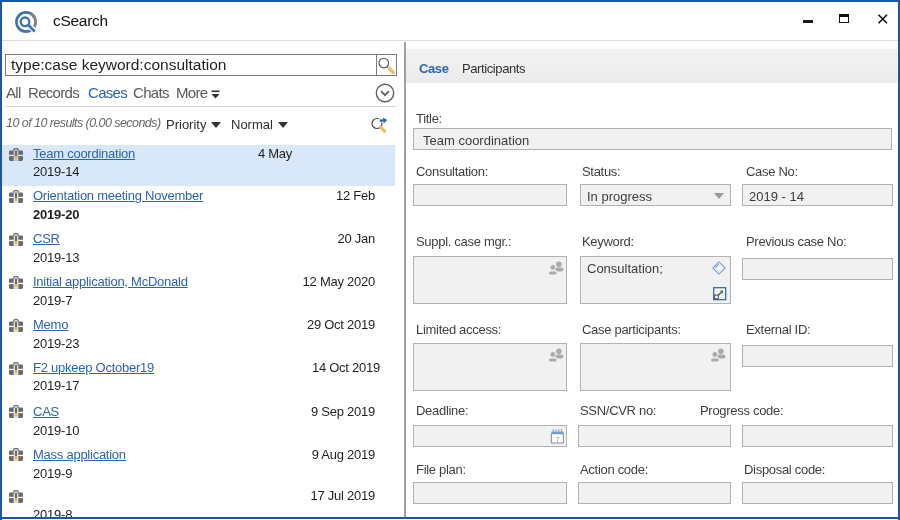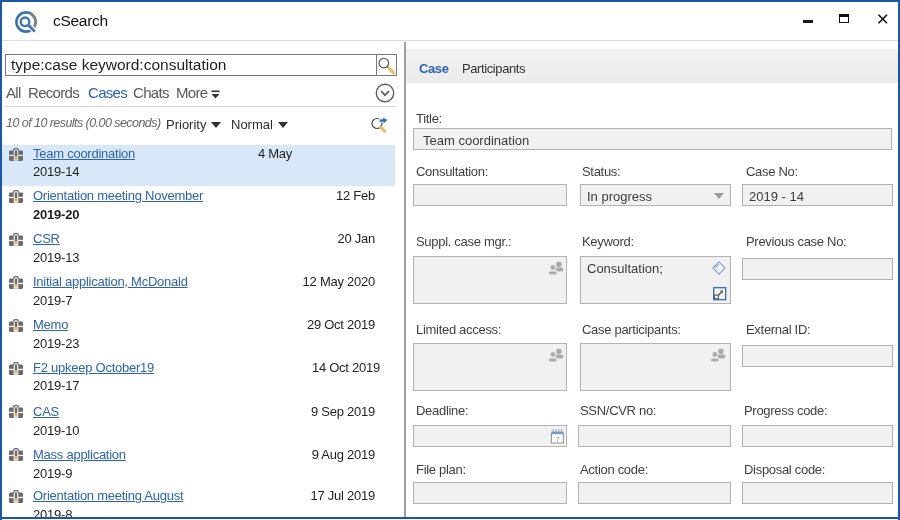--- a/index.html
+++ b/index.html
@@ -219,21 +219,20 @@
       <div class="abs" style="left:9px;top:490.4px;"><svg width="14" height="14" viewBox="0 0 14 14">
           <rect x="4.8" y="0.7" width="4.4" height="3.6" rx="1" fill="none" stroke="#6a6a6a" stroke-width="1.3"></rect>
           <rect x="0" y="2.5" width="14" height="10.4" rx="1.3" fill="#6a6a6a"></rect>
           <rect x="4.7" y="2.5" width="1.1" height="10.4" fill="#ffffff"></rect>
           <rect x="8.2" y="2.5" width="1.1" height="10.4" fill="#ffffff"></rect>
           <rect x="0" y="6.8" width="4.7" height="1.3" fill="#ffffff"></rect>
           <rect x="9.3" y="6.8" width="4.7" height="1.3" fill="#ffffff"></rect>
           <rect x="5.8" y="8.0" width="2.4" height="3.2" fill="#ecb54c"></rect>
           <rect x="5.8" y="11.2" width="2.4" height="1.5" fill="#ffffff"></rect>
         </svg></div>
-      <div class="abs row-title" style="left:33px;top:488.4px;">Orientation meeting August</div>
       <div class="abs row-date" style="left:175px;top:488.4px;width:200px;text-align:right;">17 Jul 2019</div>
       <div class="abs row-sub" style="left:33px;top:506.9px;">2019-8</div>
     </div>
 
   <div class="abs" id="divider"></div>
 
   <div class="abs" id="tabstrip"></div>
   <div class="abs" id="rtab1">Case</div>
   <div class="abs" id="rtab2">Participants</div>
   <div class="abs" id="form">
@@ -293,21 +292,21 @@
           <rect x="2.4" y="11.9" width="8.8" height="4.2" rx="2.1" fill="#ababab" stroke="#f1f1f1" stroke-width="1.1"></rect>
         </svg></div>
       <div class="abs" style="left:708px;top:346px;"><svg width="19" height="17" viewBox="0 0 19 17">
           <circle cx="12.9" cy="5.3" r="2.8" fill="#ababab"></circle>
           <rect x="9" y="8.6" width="8.4" height="4" rx="2" fill="#ababab"></rect>
           <circle cx="6.9" cy="8.4" r="2.9" fill="#ababab" stroke="#f1f1f1" stroke-width="1"></circle>
           <rect x="2.4" y="11.9" width="8.8" height="4.2" rx="2.1" fill="#ababab" stroke="#f1f1f1" stroke-width="1.1"></rect>
         </svg></div>
       <div class="abs lbl" style="left:416px;top:402.5px;">Deadline:</div>
       <div class="abs lbl" style="left:580px;top:402.5px;">SSN/CVR no:</div>
-      <div class="abs lbl" style="left:744px;top:402.5px;">Progress code:</div>
+      <div class="abs lbl" style="left:700px;top:402.5px;">Progress code:</div>
       <div class="abs inp" style="left:413px;top:425px;width:154px;height:22px;"></div>
       <div class="abs inp" style="left:578px;top:425px;width:153px;height:22px;"></div>
       <div class="abs inp" style="left:742px;top:425px;width:151px;height:22px;"></div>
       <div class="abs">
         <svg width="15" height="15" viewBox="0 0 15 15" style="position:absolute;left:550px;top:428.5px;">
           <rect x="1.4" y="4.6" width="12" height="9.4" fill="#fff" stroke="#969696" stroke-width="1.1"></rect>
           <path d="M1.4 2.5 L13.4 2.5 L13.4 4.2 L12.65 5.5 L11.9 4.2 L11.15 5.5 L10.4 4.2 L9.65 5.5 L8.9 4.2 L8.15 5.5 L7.4 4.2 L6.65 5.5 L5.9 4.2 L5.15 5.5 L4.4 4.2 L3.65 5.5 L2.9 4.2 L2.15 5.5 L1.4 4.2 z" fill="#6f9bd1"></path>
           <path d="M3.1 0.3 v2 M5.9 0.3 v2 M8.7 0.3 v2 M11.5 0.3 v2" stroke="#8e99ad" stroke-width="1.1"></path>
           <text x="5.7" y="12.6" font-size="7" fill="#8e8e8e" font-family="Liberation Sans">7</text>
         </svg>

